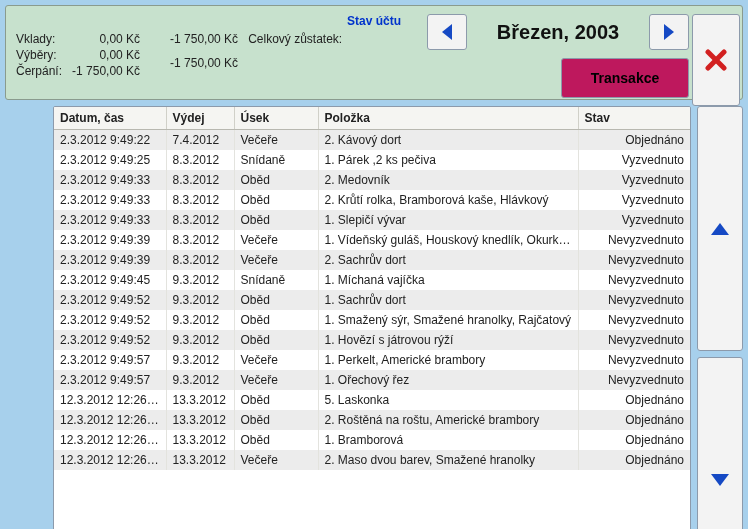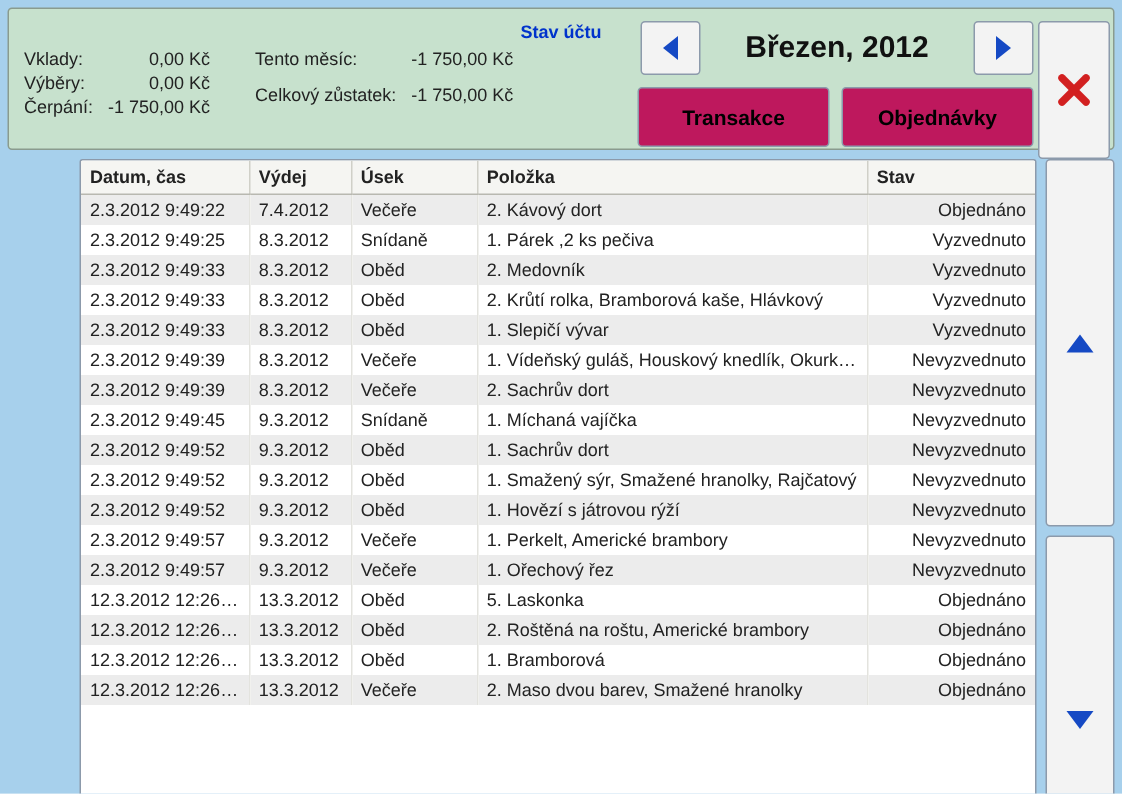--- a/index.html
+++ b/index.html
@@ -43,51 +43,49 @@
     <div class="acct-area">
       <div class="acct-col" id="acct-left">
           <span class="lab">Vklady:</span>
           <span class="val">0,00 Kč</span>
           <span class="lab">Výběry:</span>
           <span class="val">0,00 Kč</span>
           <span class="lab">Čerpání:</span>
           <span class="val">-1 750,00 Kč</span>
         </div>
       <div class="acct-col" id="acct-right">
-          <span class="lab">Tento měsíc:</span>
           <span class="val">-1 750,00 Kč</span>
           <span class="lab">Celkový zůstatek:</span>
           <span class="val">-1 750,00 Kč</span>
         </div>
     </div>
 
     <div class="nav-group">
       <div class="nav-btn">
         <svg width="14" height="16">
             <polygon points="12,0 12,16 2,8" fill="#1549c4"></polygon>
           </svg>
       </div>
-      <div class="month-label">Březen, 2012</div>
+      <div class="month-label">Březen, 2003</div>
       <div class="nav-btn">
         <svg width="14" height="16">
             <polygon points="2,0 2,16 12,8" fill="#1549c4"></polygon>
           </svg>
       </div>
     </div>
 
     <div class="close-btn">
       <svg width="22" height="22">
         <line x1="3" y1="3" x2="19" y2="19" stroke="#d22020" stroke-width="5" stroke-linecap="round"></line>
         <line x1="19" y1="3" x2="3" y2="19" stroke="#d22020" stroke-width="5" stroke-linecap="round"></line>
       </svg>
     </div>
 
     <div class="tab-row">
       <div class="tab-btn">Transakce</div>
-      <div class="tab-btn">Objednávky</div>
     </div>
 
   </div>
 
   <div class="body-row">
     <div class="table-wrap">
       <table>
         <colgroup>
             <col class="c1">
             <col class="c2">

